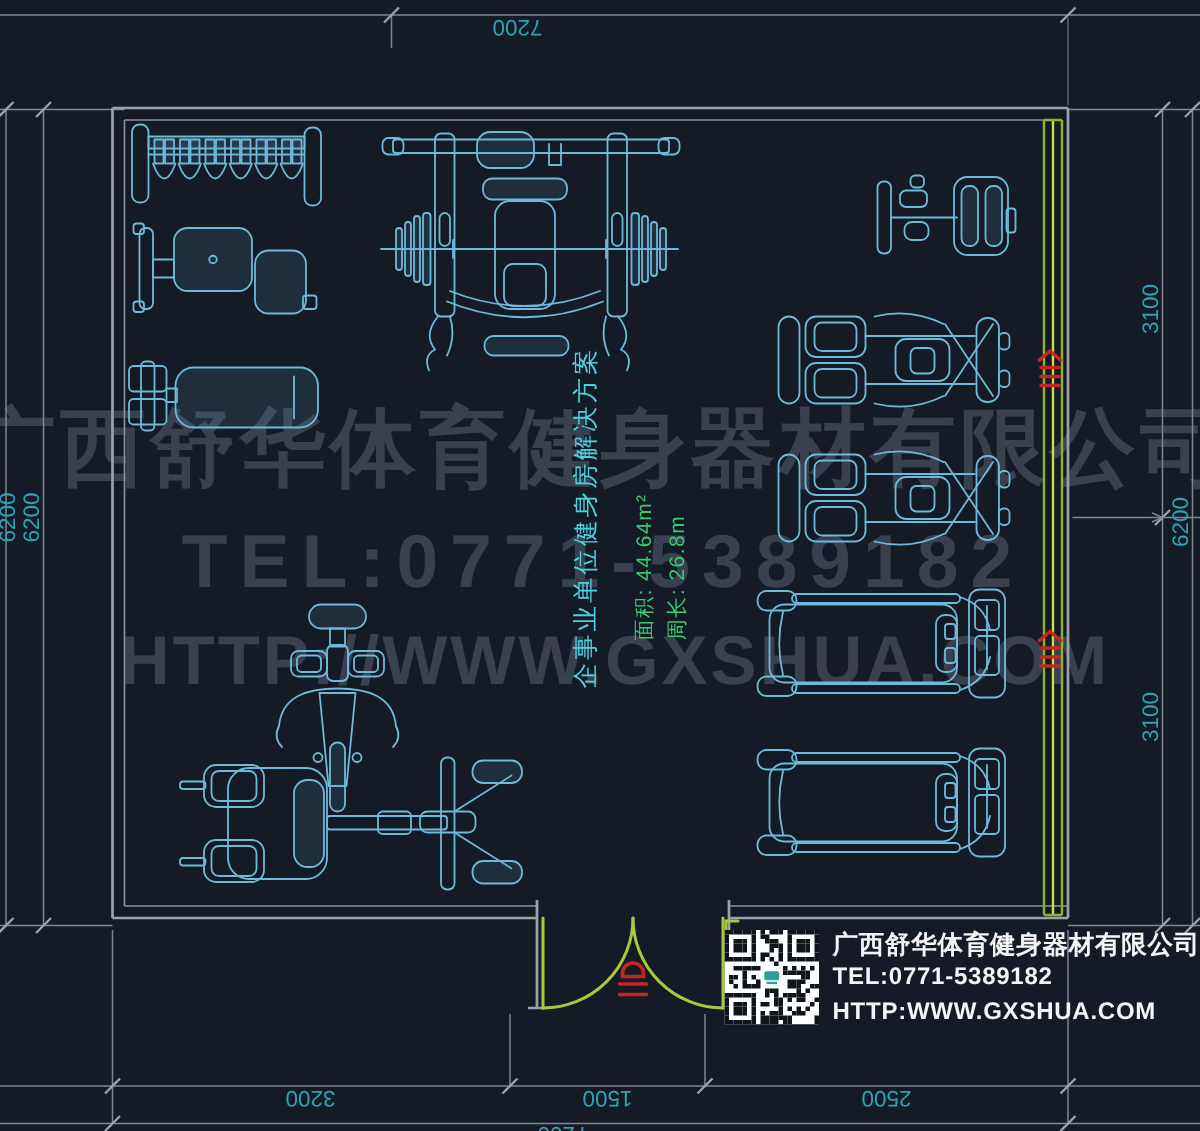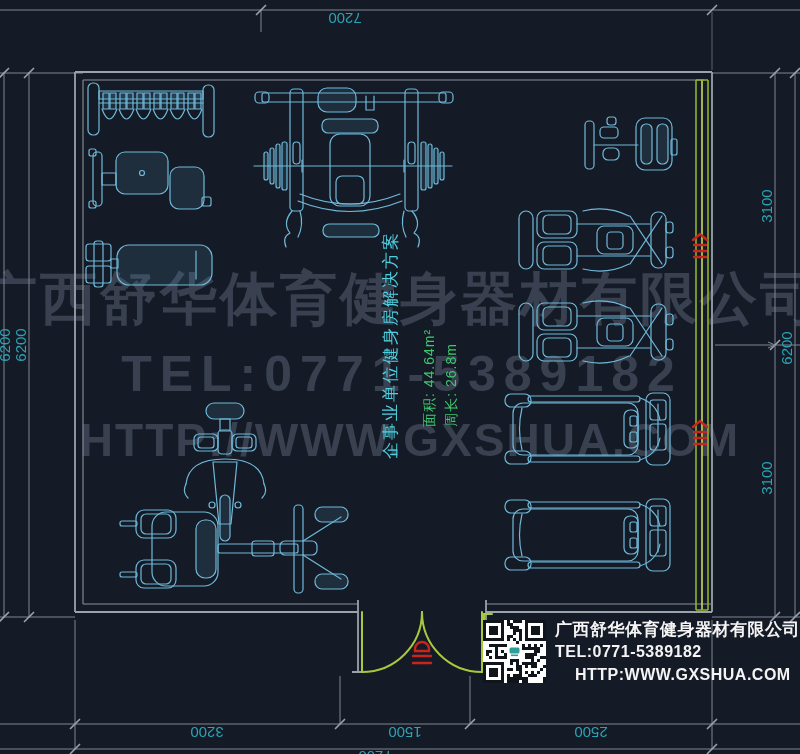--- a/index.html
+++ b/index.html
@@ -22,21 +22,21 @@
   .wm{fill:#3D4655;font-weight:bold;text-anchor:middle;font-family:"Liberation Sans",sans-serif;opacity:.9;}
   .lbl-title{fill:#4FD0E0;font-size:17px;letter-spacing:2px;text-anchor:middle;font-family:"Liberation Sans",sans-serif;}
   .lbl-metric{fill:#3CC96E;font-size:14px;letter-spacing:1px;text-anchor:middle;font-family:"Liberation Sans",sans-serif;}
   
   .infobox{position:absolute;left:483px;top:612px;width:315px;height:88px;display:flex;
            align-items:flex-start;gap:9px;color:#F4F4F4;}
   .infobox .qr{flex:0 0 auto;width:63px;height:63px;margin-top:8px;}
   .infobox .txt{display:flex;flex-direction:column;justify-content:flex-start;margin-top:7px;}
   .infobox .l1{font-size:17px;font-weight:bold;white-space:nowrap;letter-spacing:.5px;line-height:22px;}
   .infobox .l2{font-size:16px;font-weight:bold;letter-spacing:.5px;line-height:22px;}
-  .infobox .l3{font-size:16px;font-weight:bold;letter-spacing:.5px;line-height:23px;margin-left:20px;}
+  .infobox .l3{font-size:16px;font-weight:bold;letter-spacing:.5px;line-height:23px;}
 </style>
 </head>
 <body>
 
 <div class="stage">
 <svg class="plan" width="800" height="754" viewBox="0 0 800 754">
 
   <defs>
 
     <g id="rbike" class="eq">

